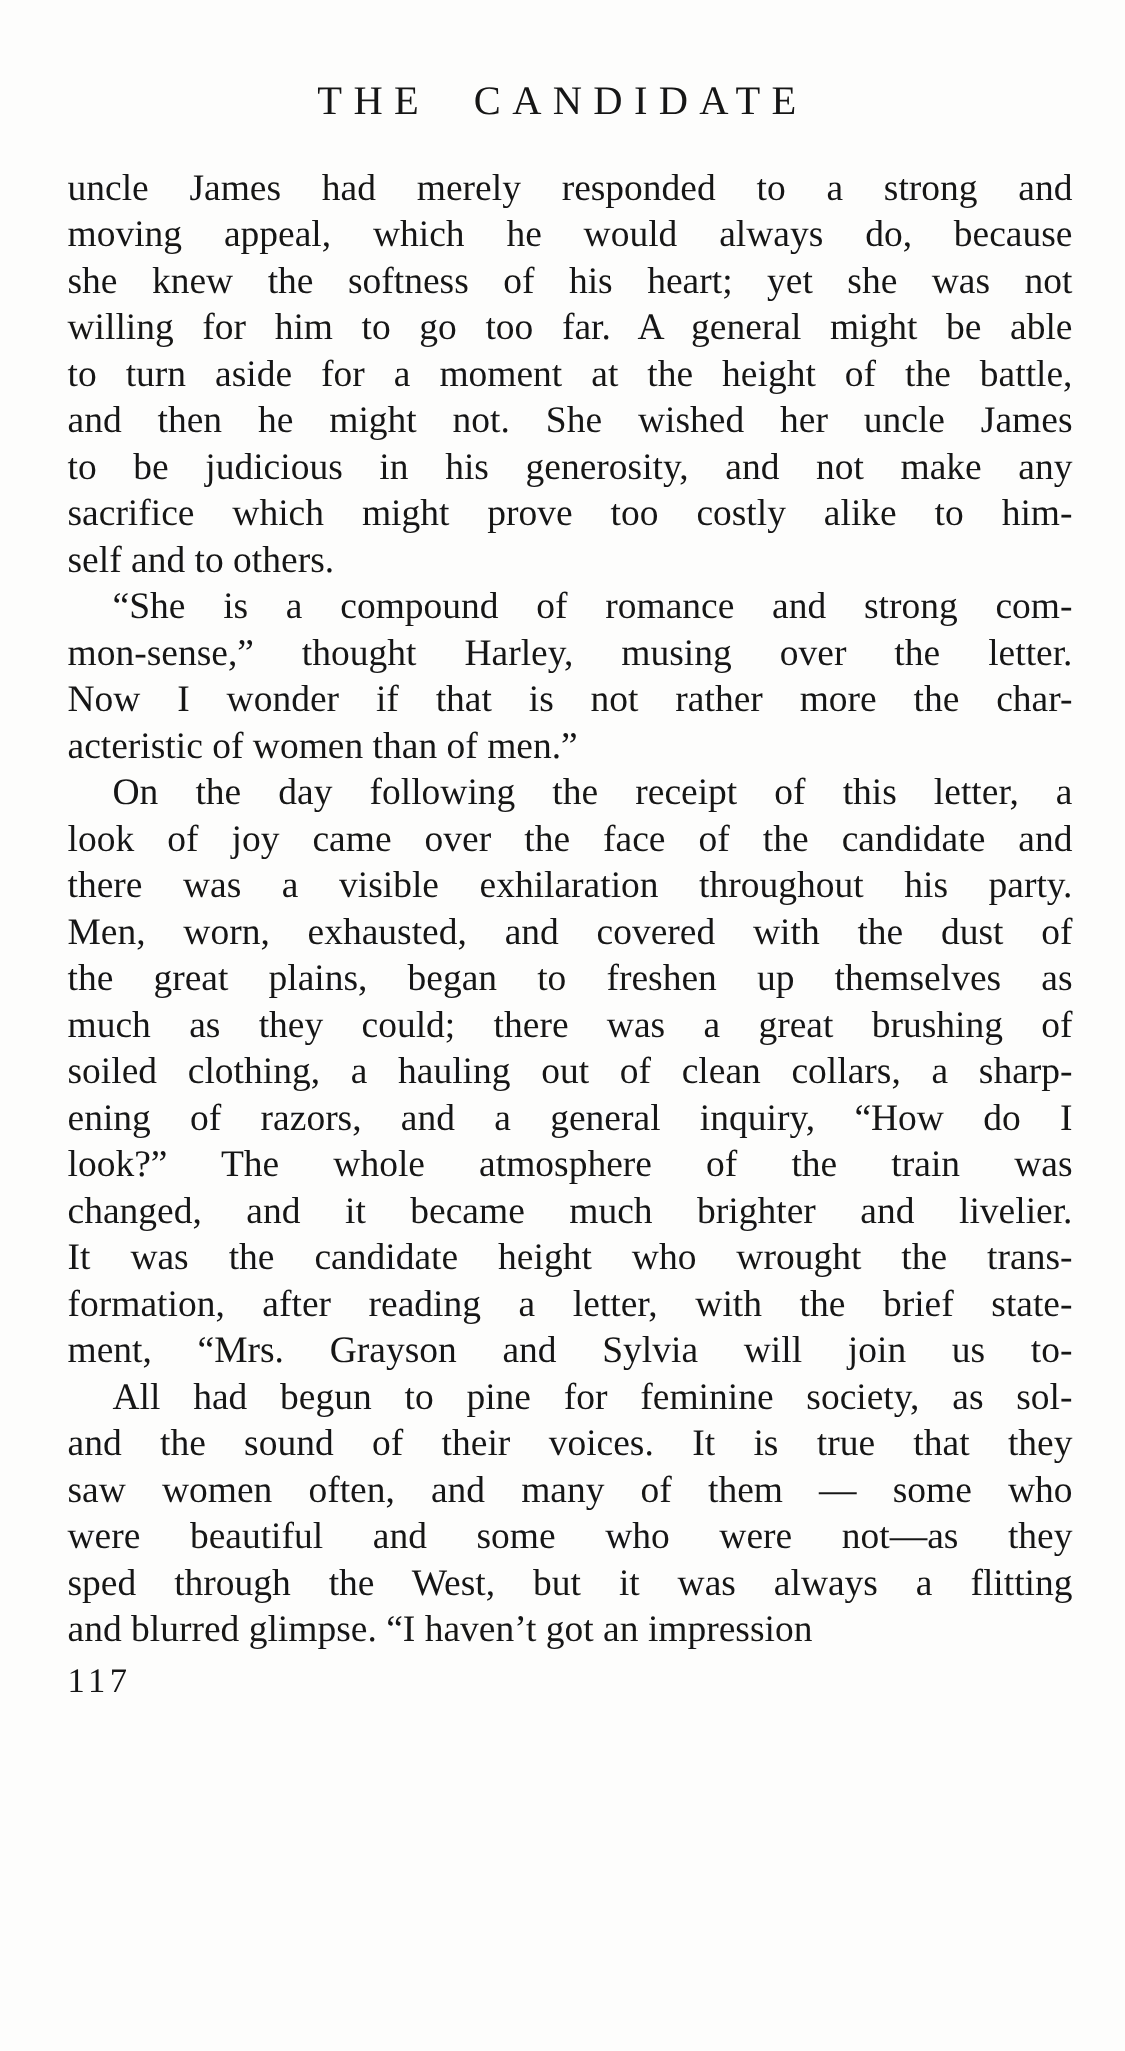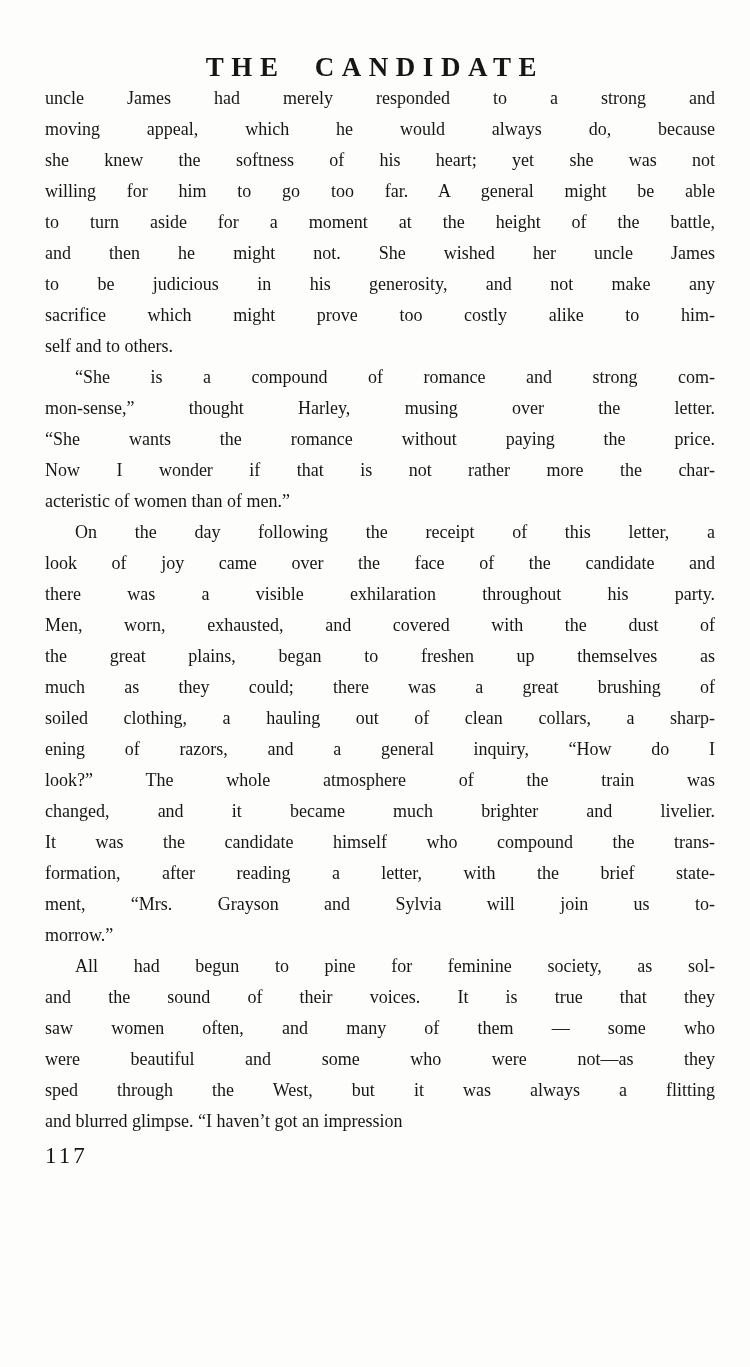--- a/index.html
+++ b/index.html
@@ -18,29 +18,30 @@
     width: 750px;
     height: 1367px;
     background: var(--paper);
     color: var(--ink);
     font-family: "Liberation Serif", "DejaVu Serif", serif;
   }
   .running-header {
     margin-top: 52px;
     text-align: center;
     font-size: 27px;
-    font-weight: bold;
+    font-weight: normal;
     letter-spacing: 0.28em;
     word-spacing: 0.55em;
     color: var(--ink);
   }
   .page-body {
+    margin-top: 27px;
     margin-left: 45px;
     width: 670px;
-    font-size: 18px;
+    font-size: 25px;
     line-height: 31px;
     color: var(--ink);
   }
   .paragraph { margin: 0; }
   .text-line {
     text-align: justify;
     text-align-last: justify;
     white-space: normal;
   }
   .text-line.last-line {
@@ -74,39 +75,37 @@
         <div class="text-line">willing for him to go too far.  A general might be able</div>
         <div class="text-line">to turn aside for a moment at the height of the battle,</div>
         <div class="text-line">and then he might not.  She wished her uncle James</div>
         <div class="text-line">to be judicious in his generosity, and not make any</div>
         <div class="text-line">sacrifice which might prove too costly alike to him-</div>
         <div class="text-line last-line">self and to others.</div>
       </div>
       <div class="paragraph">
         <div class="text-line indented">“She is a compound of romance and strong com-</div>
         <div class="text-line">mon-sense,” thought Harley, musing over the letter.</div>
-        <div class="text-line">“She wants the romance without paying the price.</div>
         <div class="text-line">Now I wonder if that is not rather more the char-</div>
         <div class="text-line last-line">acteristic of women than of men.”</div>
       </div>
       <div class="paragraph">
         <div class="text-line indented">On the day following the receipt of this letter, a</div>
         <div class="text-line">look of joy came over the face of the candidate and</div>
         <div class="text-line">there was a visible exhilaration throughout his party.</div>
         <div class="text-line">Men, worn, exhausted, and covered with the dust of</div>
         <div class="text-line">the great plains, began to freshen up themselves as</div>
         <div class="text-line">much as they could; there was a great brushing of</div>
         <div class="text-line">soiled clothing, a hauling out of clean collars, a sharp-</div>
         <div class="text-line">ening of razors, and a general inquiry, “How do I</div>
         <div class="text-line">look?”  The whole atmosphere of the train was</div>
         <div class="text-line">changed, and it became much brighter and livelier.</div>
-        <div class="text-line">It was the candidate himself who compound the trans-</div>
+        <div class="text-line">It was the candidate height who wrought the trans-</div>
         <div class="text-line">formation, after reading a letter, with the brief state-</div>
         <div class="text-line">ment, “Mrs. Grayson and Sylvia will join us to-</div>
-        <div class="text-line last-line">morrow.”</div>
       </div>
       <div class="paragraph">
         <div class="text-line indented">All had begun to pine for feminine society, as sol-</div>
         <div class="text-line">and the sound of their voices.  It is true that they</div>
         <div class="text-line">saw women often, and many of them — some who</div>
         <div class="text-line">were beautiful and some who were not—as they</div>
         <div class="text-line">sped through the West, but it was always a flitting</div>
         <div class="text-line last-line">and blurred glimpse.  “I haven’t got an impression</div>
       </div>
     </div>

